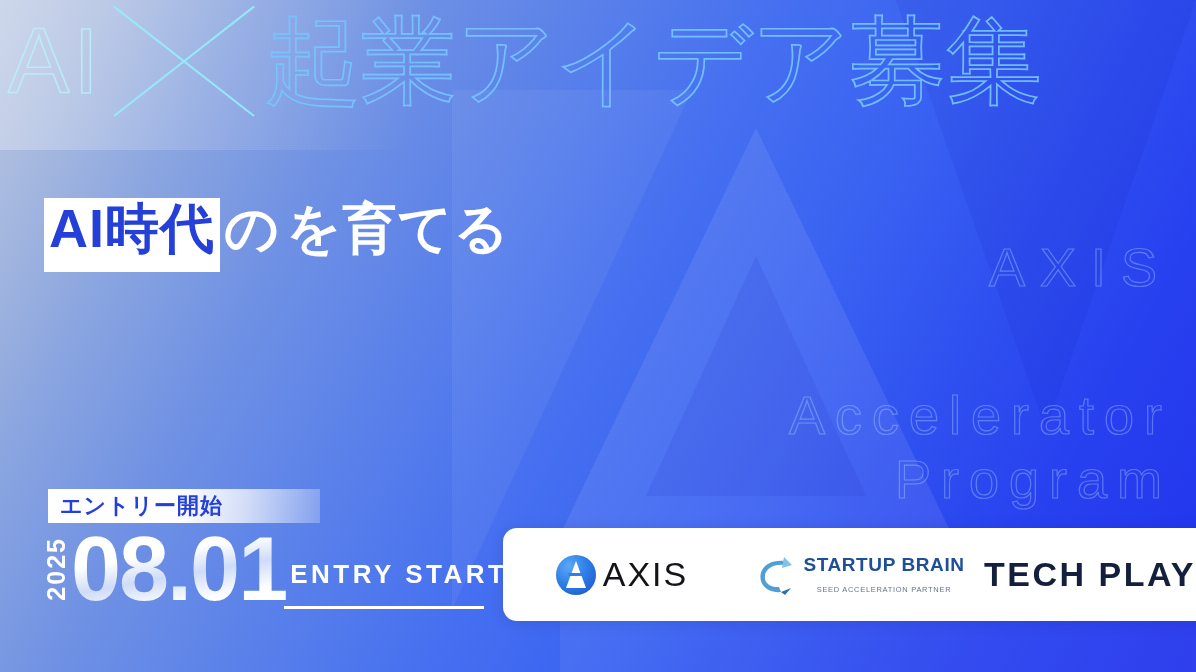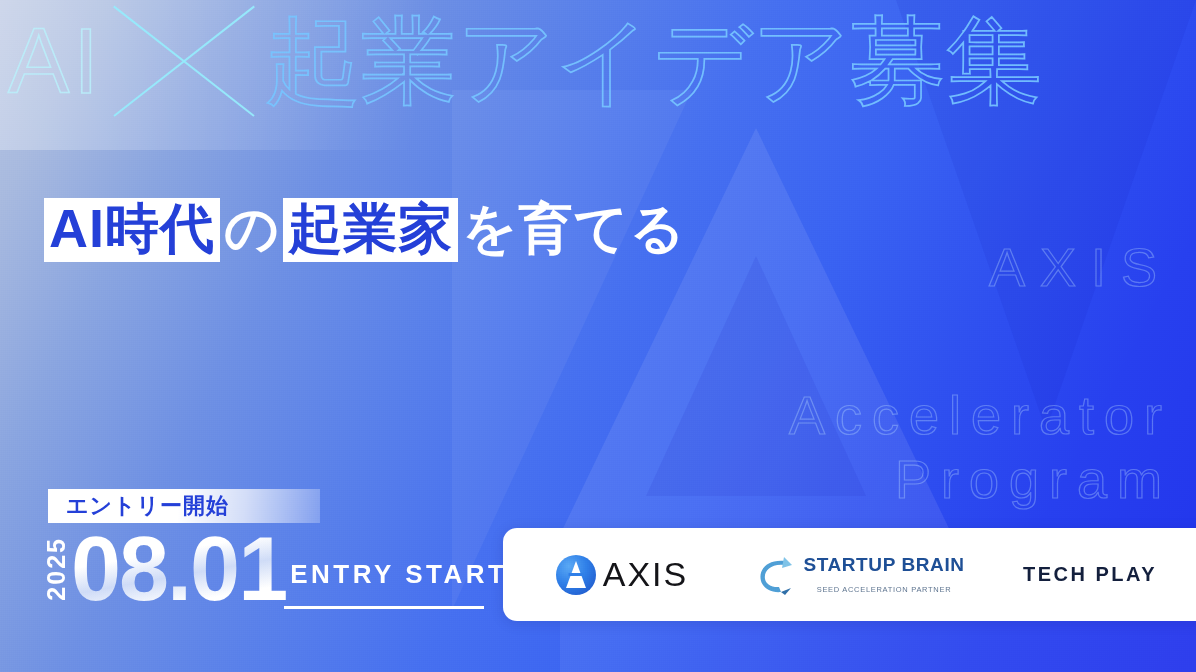--- a/index.html
+++ b/index.html
@@ -150,21 +150,21 @@
     align-items: baseline;
     font-size: 54px;
     line-height: 1.22;
     font-weight: 700;
     white-space: nowrap;
     letter-spacing: 1px;
   }
   #h-line1 .hl {
     background: #ffffff;
     color: #2440d8;
-    padding: 3px 5px 6px 5px;
+    padding: 3px 5px 16px 5px;
     margin-right: 1px;
     line-height: 1.02;
   }
   #h-line1 .plain { padding: 0 3px; }
   #h-line2 {
     margin-top: 4px;
     font-size: 80px;
     line-height: 1.12;
     font-weight: 400;
     letter-spacing: 0px;
@@ -173,21 +173,21 @@
   }
 
   
   #entry-badge {
     position: absolute;
     left: 48px; top: 489px;
     width: 272px; height: 34px;
     background: linear-gradient(95deg, #ffffff 0%, #ffffff 48%, rgba(255,255,255,.72) 72%, rgba(255,255,255,.25) 100%);
     display: flex;
     align-items: center;
-    padding-left: 18px;
+    padding-left: 12px;
   }
   #entry-badge-label {
     color: #2440d8;
     font-size: 22px;
     font-weight: 700;
     letter-spacing: 1px;
   }
 
   
   #date-block {
@@ -312,21 +312,21 @@
   }
   #sb-sub {
     font-size: 7.5px;
     letter-spacing: .7px;
     color: #5f7590;
     margin-top: 10px;
   }
 
   
   #tp-word {
-    font-size: 20px;
+    font-size: 34px;
     font-weight: 700;
     letter-spacing: 2.5px;
     color: #131f3d;
   }
 </style>
 </head>
 <body>
 
 <div id="banner">
 
@@ -347,21 +347,20 @@
   </div>
 
   <div class="ghost" id="ghost-axis">AXIS</div>
   <div class="ghost" id="ghost-accel">Accelerator</div>
   <div class="ghost" id="ghost-program">Program</div>
 
   <div id="headline">
     <div id="h-line1">
       <span class="hl">AI時代</span>
       <span class="plain">の</span>
-      <span class="hl">起業家</span>
       <span class="plain">を育てる</span>
     </div>
   </div>
 
   <div id="entry-badge">
     <span id="entry-badge-label">エントリー開始</span>
   </div>
 
   <div id="date-block">
     <span id="date-year">2025</span>

